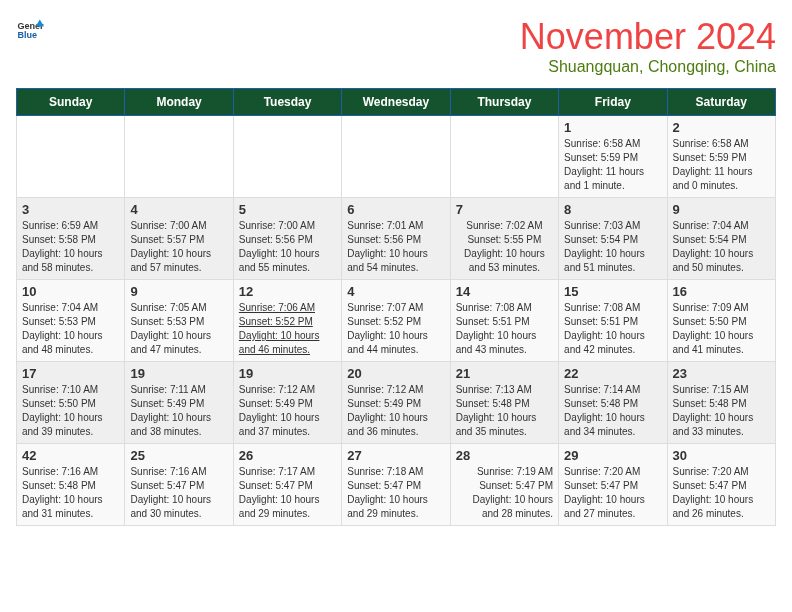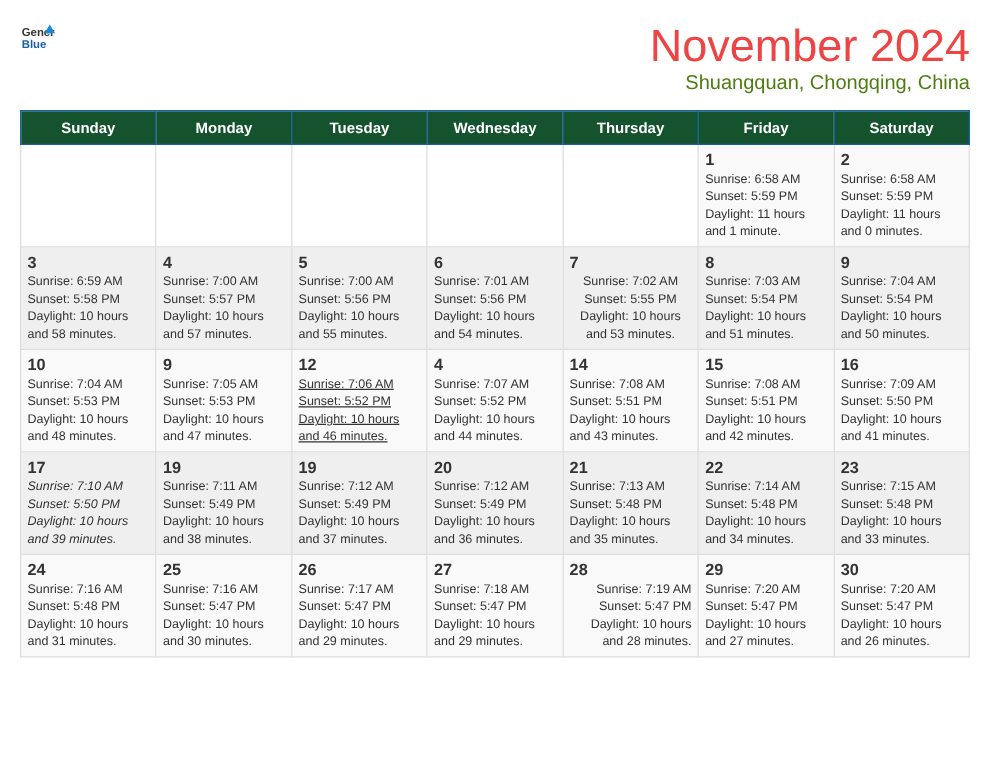--- a/index.html
+++ b/index.html
@@ -216,21 +216,21 @@
           <span class="day-num">16</span>
           <div class="day-info" style="white-space: pre-line;">Sunrise: 7:09 AM
 Sunset: 5:50 PM
 Daylight: 10 hours
 and 41 minutes.</div>
         </td>
       </tr>
       <tr>
         <td>
           <span class="day-num">17</span>
-          <div class="day-info" style="white-space: pre-line; font-style: italic;">Sunrise: 7:10 AM
+          <div class="day-info" style="white-space: pre-line;">Sunrise: 7:10 AM
 Sunset: 5:50 PM
 Daylight: 10 hours
 and 39 minutes.</div>
         </td>
         <td>
           <span class="day-num">19</span>
           <div class="day-info" style="white-space: pre-line;">Sunrise: 7:11 AM
 Sunset: 5:49 PM
 Daylight: 10 hours
 and 38 minutes.</div>
@@ -266,21 +266,21 @@
         <td>
           <span class="day-num">23</span>
           <div class="day-info" style="white-space: pre-line;">Sunrise: 7:15 AM
 Sunset: 5:48 PM
 Daylight: 10 hours
 and 33 minutes.</div>
         </td>
       </tr>
       <tr>
         <td>
-          <span class="day-num">24</span>
+          <span class="day-num">42</span>
           <div class="day-info" style="white-space: pre-line;">Sunrise: 7:16 AM
 Sunset: 5:48 PM
 Daylight: 10 hours
 and 31 minutes.</div>
         </td>
         <td>
           <span class="day-num">25</span>
           <div class="day-info" style="white-space: pre-line;">Sunrise: 7:16 AM
 Sunset: 5:47 PM
 Daylight: 10 hours

